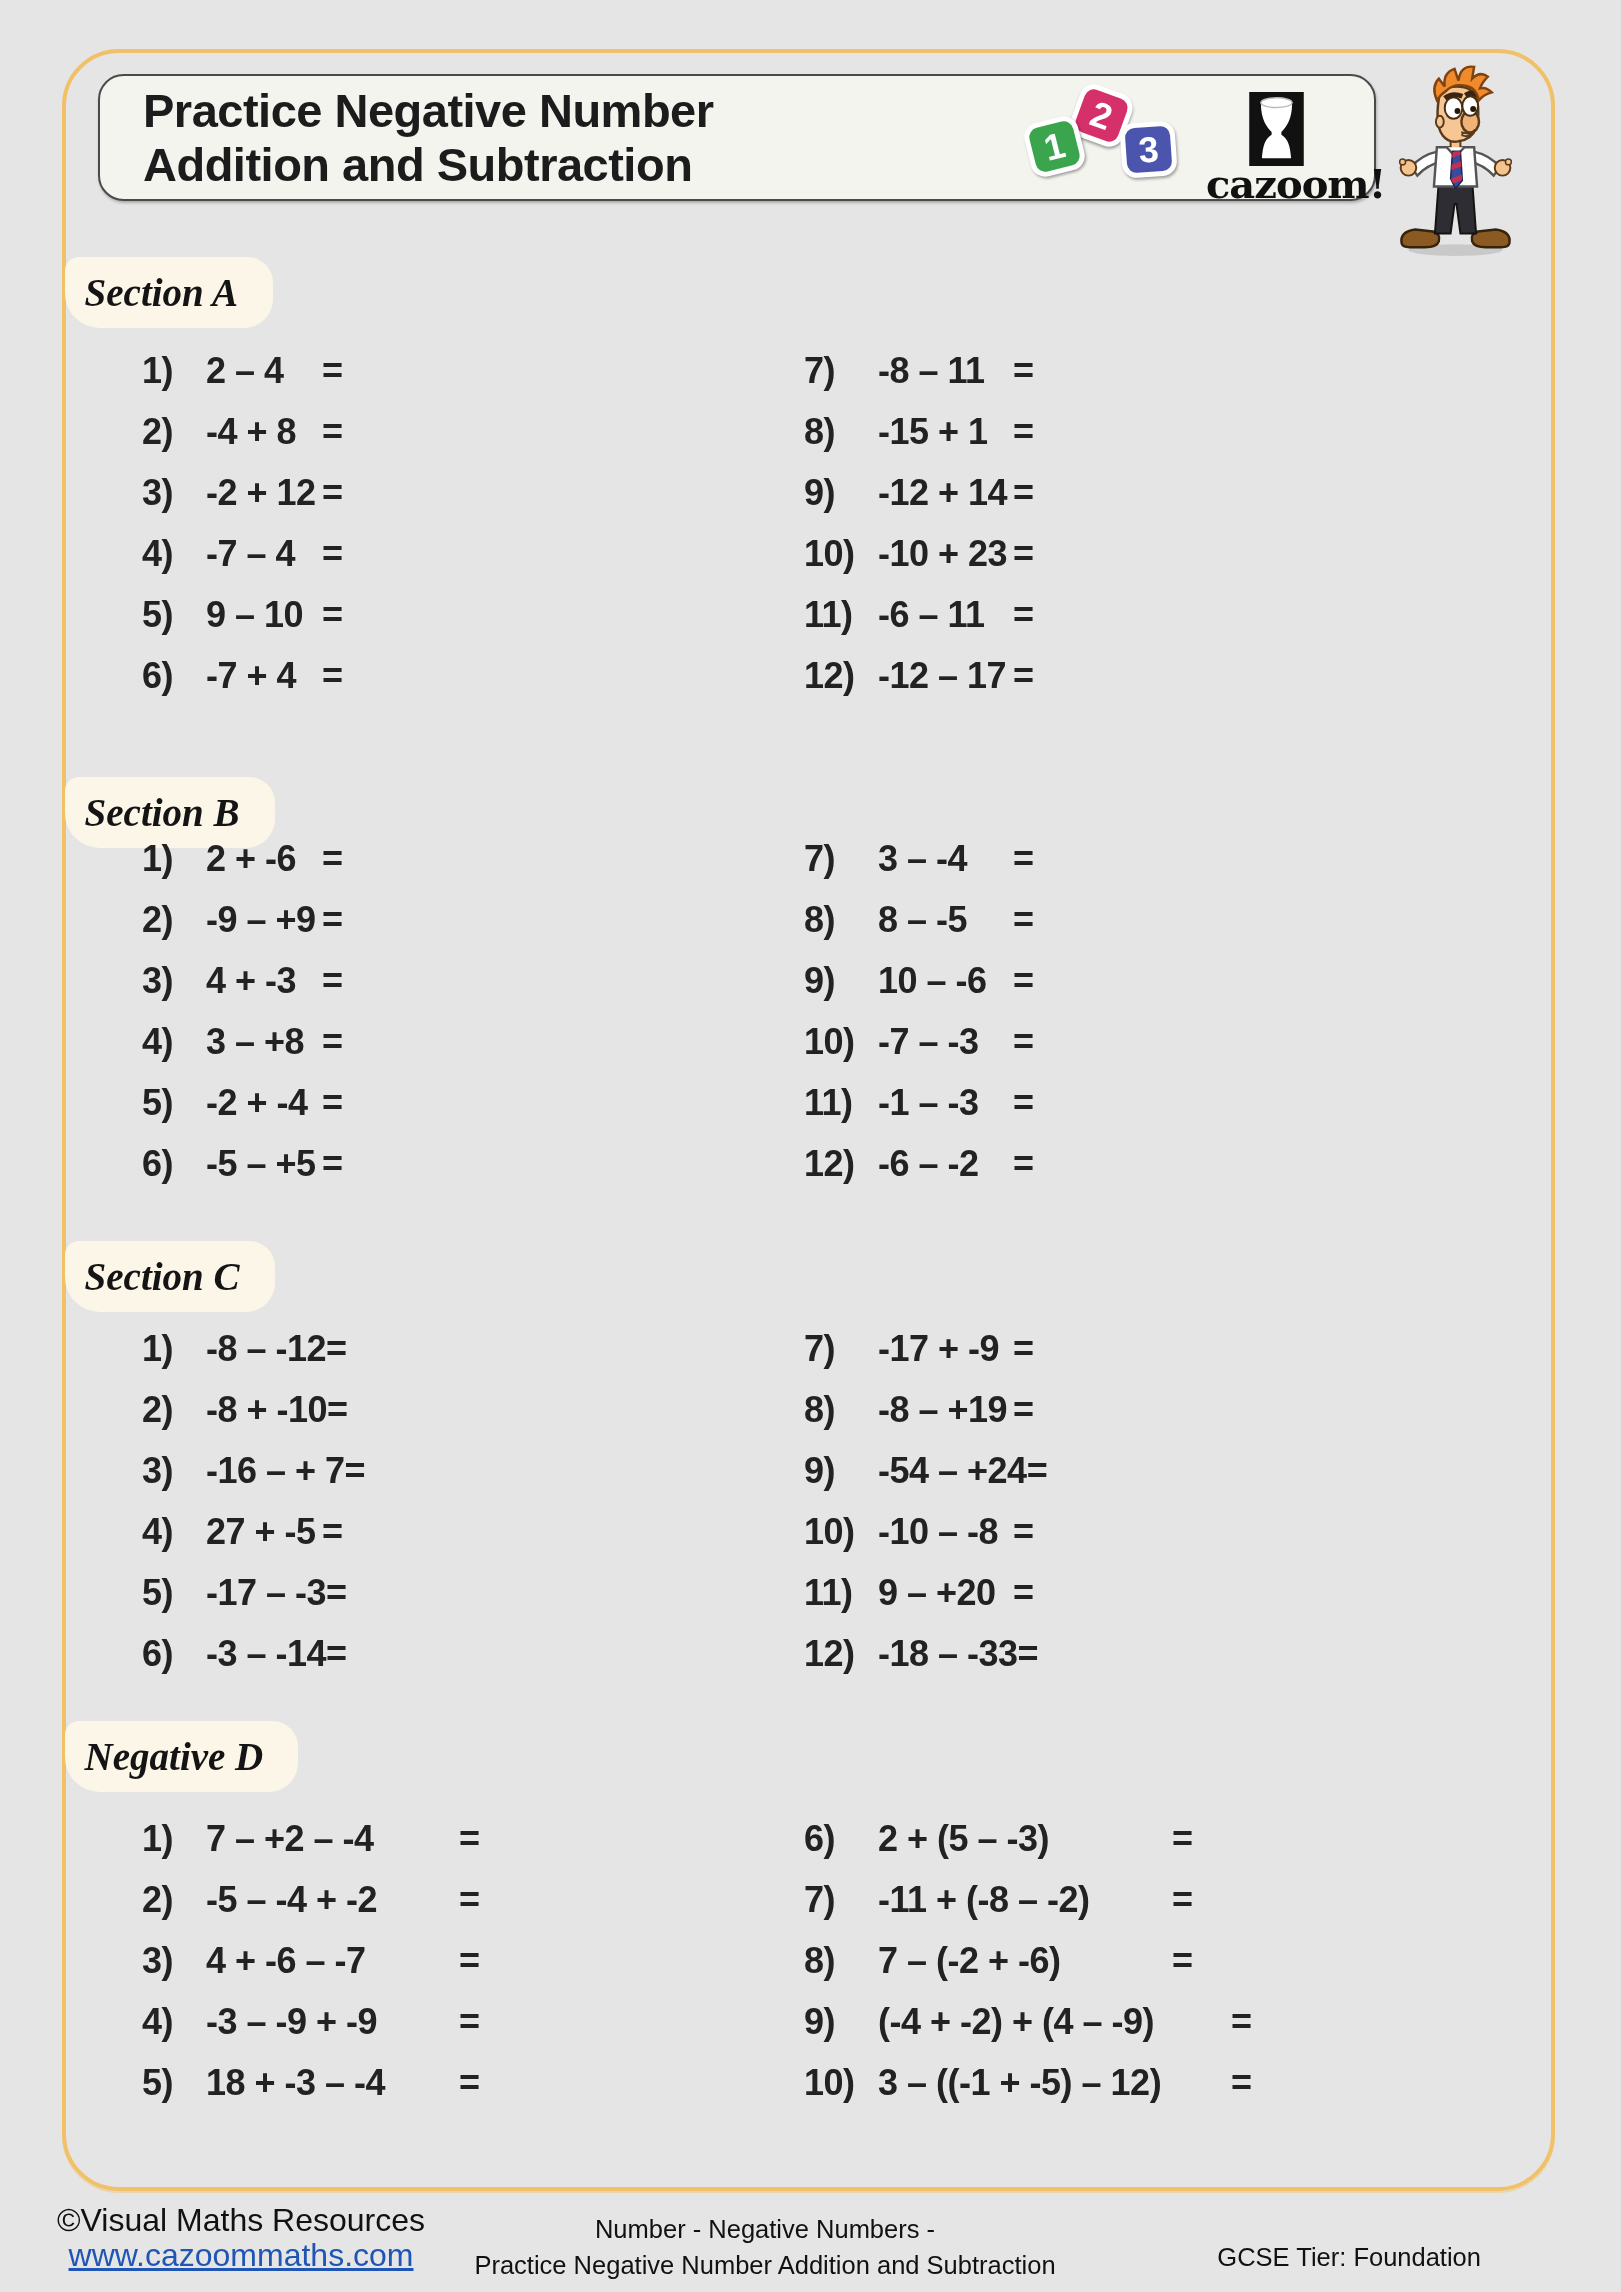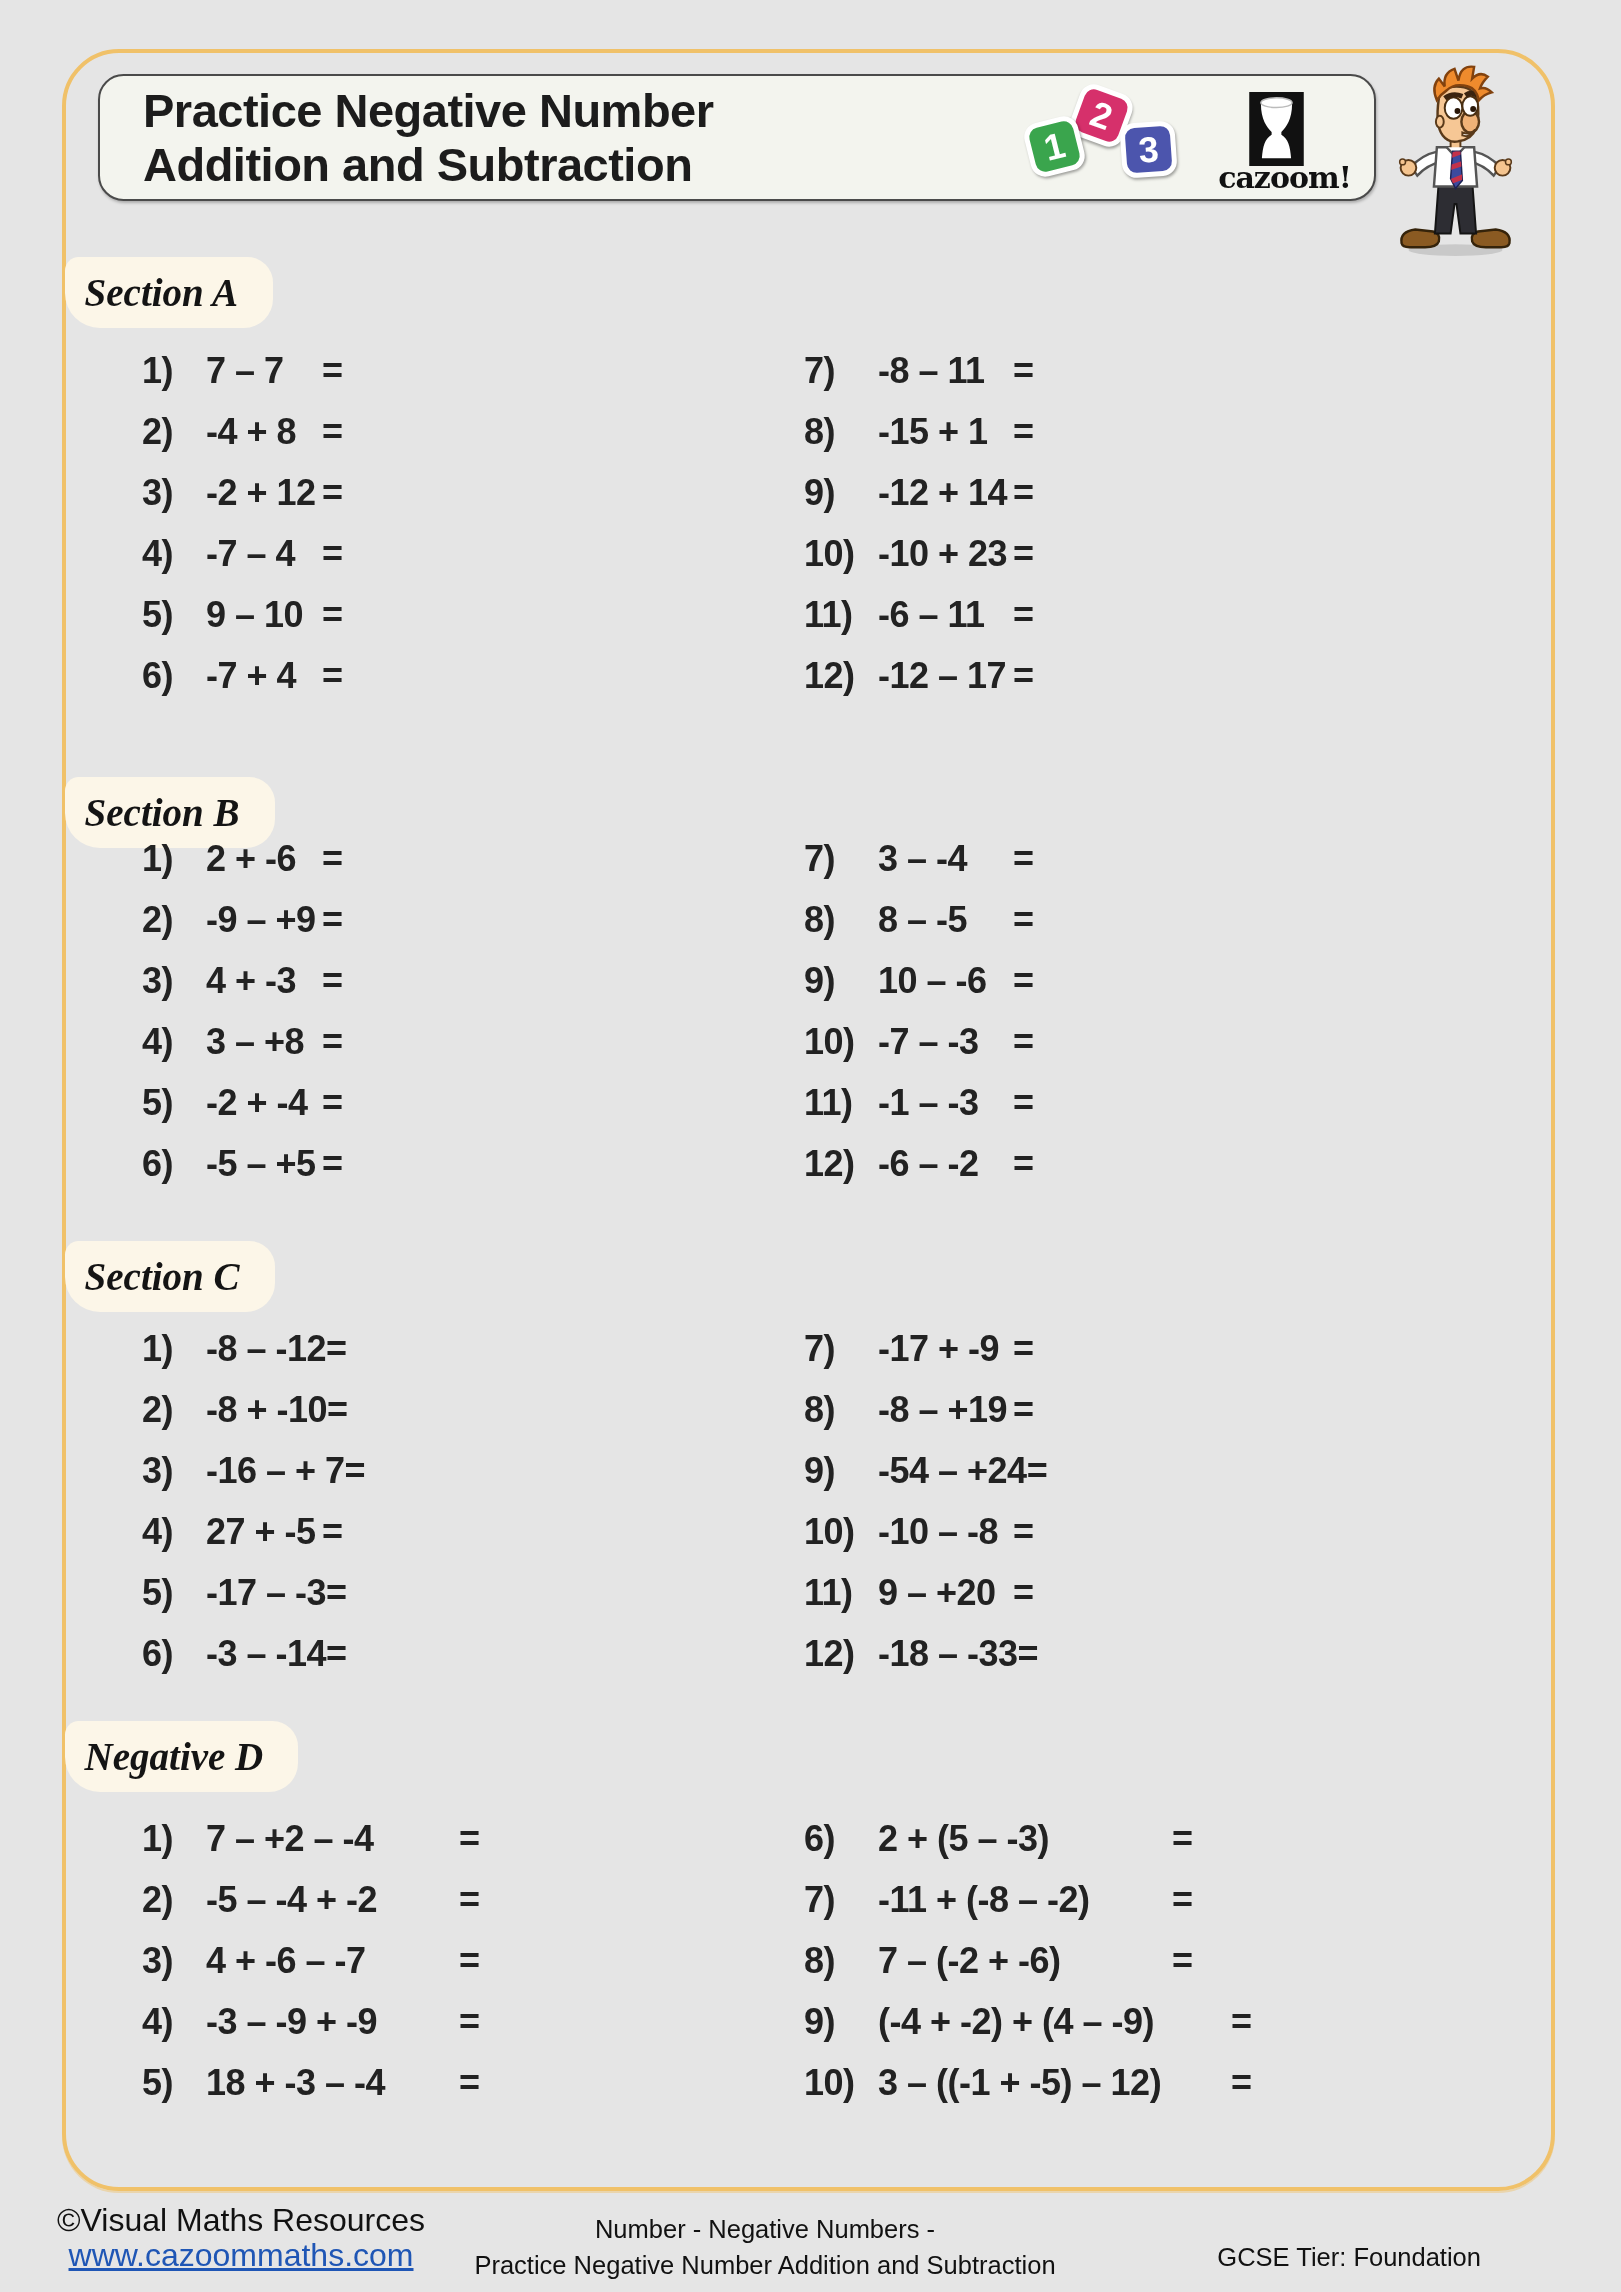--- a/index.html
+++ b/index.html
@@ -31,21 +31,21 @@
     font-size:36px; font-weight:700; color:#ffffff;
     box-shadow:1px 2px 2.9px rgba(0,0,0,.35);
   }
   .tile-2 { left:974px; top:11.8px;  background:#d6306b; transform:rotate(20deg); }
   .tile-1 { left:927px; top:43px;  background:#3aa54d; transform:rotate(-14deg); }
   .tile-3 { left:1021px; top:46px; background:#4c55ad; transform:rotate(-4deg); }
   
   .drum-box { position:absolute; left:1149px; top:15.7px; width:55px; height:74px; }
   .cazoom-word {
     position:absolute; left:1106px; top:84px; width:157px; text-align:center;
-    font-family:"DejaVu Serif", serif; font-weight:700; font-size:30px;
+    font-family:"DejaVu Serif", serif; font-weight:700; font-size:40px;
     letter-spacing:-1px; color:#111111;
   }
   
   .character { position:absolute; left:1382px; top:57px; width:147px; height:201px; }
   
   .sec-label {
     position:absolute; left:65px; height:71px; background:#fcf6e8;
     border-radius:13.7px 25.5px 29px 35px; display:flex; align-items:center;
     padding:0 35px 0 19.6px;
     font-family:"Liberation Serif", serif; font-style:italic; font-weight:700;
@@ -159,21 +159,21 @@
       <span>Section C</span>
     </div>
   <div class="sec-label" id="label-d">
       <span>Negative D</span>
     </div>
 
   <div class="section-rows" id="rows-a">
     <div class="col col-left">
         <div class="row">
           <span class="pnum">1)</span>
-          <span class="expr">7 – 7</span>
+          <span class="expr">2 – 4</span>
           <span class="eq">=</span>
         </div>
         <div class="row">
           <span class="pnum">2)</span>
           <span class="expr">-4 + 8</span>
           <span class="eq">=</span>
         </div>
         <div class="row">
           <span class="pnum">3)</span>
           <span class="expr">-2 + 12</span>

